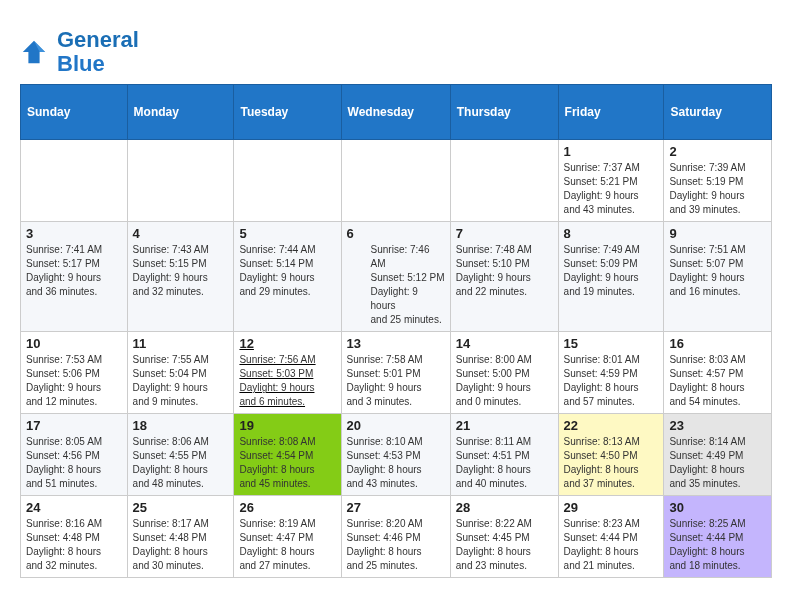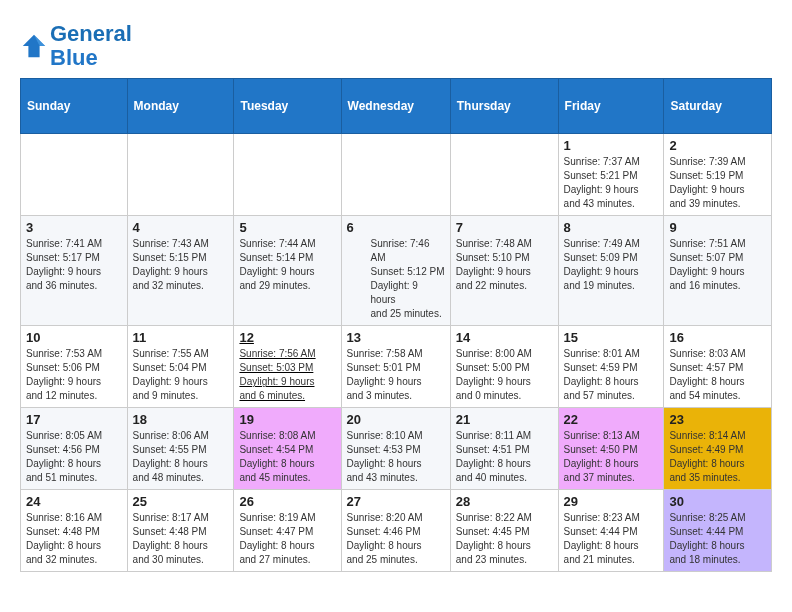--- a/index.html
+++ b/index.html
@@ -16,21 +16,22 @@
     }
     .header-row {
       display: flex;
       align-items: flex-start;
       justify-content: space-between;
       margin-bottom: 8px;
     }
     .logo {
       display: flex;
       align-items: center;
-      margin-top: 6px;
+      margin-top: 12px;
+      gap: 7px;
     }
     .logo-text {
       font-size: 22px;
       font-weight: bold;
       color: #333;
       line-height: 1.1;
     }
     .logo-text span {
       color: #1a6eb5;
     }
@@ -267,49 +268,49 @@
 Daylight: 8 hours
 and 51 minutes.</div>
           </td>
           <td style="background: rgb(245, 247, 250);">
             <span class="day-num">18</span>
             <div class="day-info" style="white-space: pre-line;">Sunrise: 8:06 AM
 Sunset: 4:55 PM
 Daylight: 8 hours
 and 48 minutes.</div>
           </td>
-          <td style="background: #f0abfc;">
+          <td style="background: #84cc16;">
             <span class="day-num">19</span>
             <div class="day-info" style="white-space: pre-line;">Sunrise: 8:08 AM
 Sunset: 4:54 PM
 Daylight: 8 hours
 and 45 minutes.</div>
           </td>
           <td style="background: rgb(245, 247, 250);">
             <span class="day-num">20</span>
             <div class="day-info" style="white-space: pre-line;">Sunrise: 8:10 AM
 Sunset: 4:53 PM
 Daylight: 8 hours
 and 43 minutes.</div>
           </td>
           <td style="background: rgb(245, 247, 250);">
             <span class="day-num">21</span>
             <div class="day-info" style="white-space: pre-line;">Sunrise: 8:11 AM
 Sunset: 4:51 PM
 Daylight: 8 hours
 and 40 minutes.</div>
           </td>
-          <td style="background: #f0abfc; margin-top: 18px;">
+          <td style="background: #fef9c3; margin-top: 18px;">
             <span class="day-num">22</span>
             <div class="day-info" style="white-space: pre-line;">Sunrise: 8:13 AM
 Sunset: 4:50 PM
 Daylight: 8 hours
 and 37 minutes.</div>
           </td>
-          <td style="background: #eab308;">
+          <td style="background: #e5e5e5;">
             <span class="day-num">23</span>
             <div class="day-info" style="white-space: pre-line;">Sunrise: 8:14 AM
 Sunset: 4:49 PM
 Daylight: 8 hours
 and 35 minutes.</div>
           </td>
         </tr>
         <tr>
           <td style="background: rgb(255, 255, 255); margin-top: 19px;">
             <span class="day-num">24</span>

